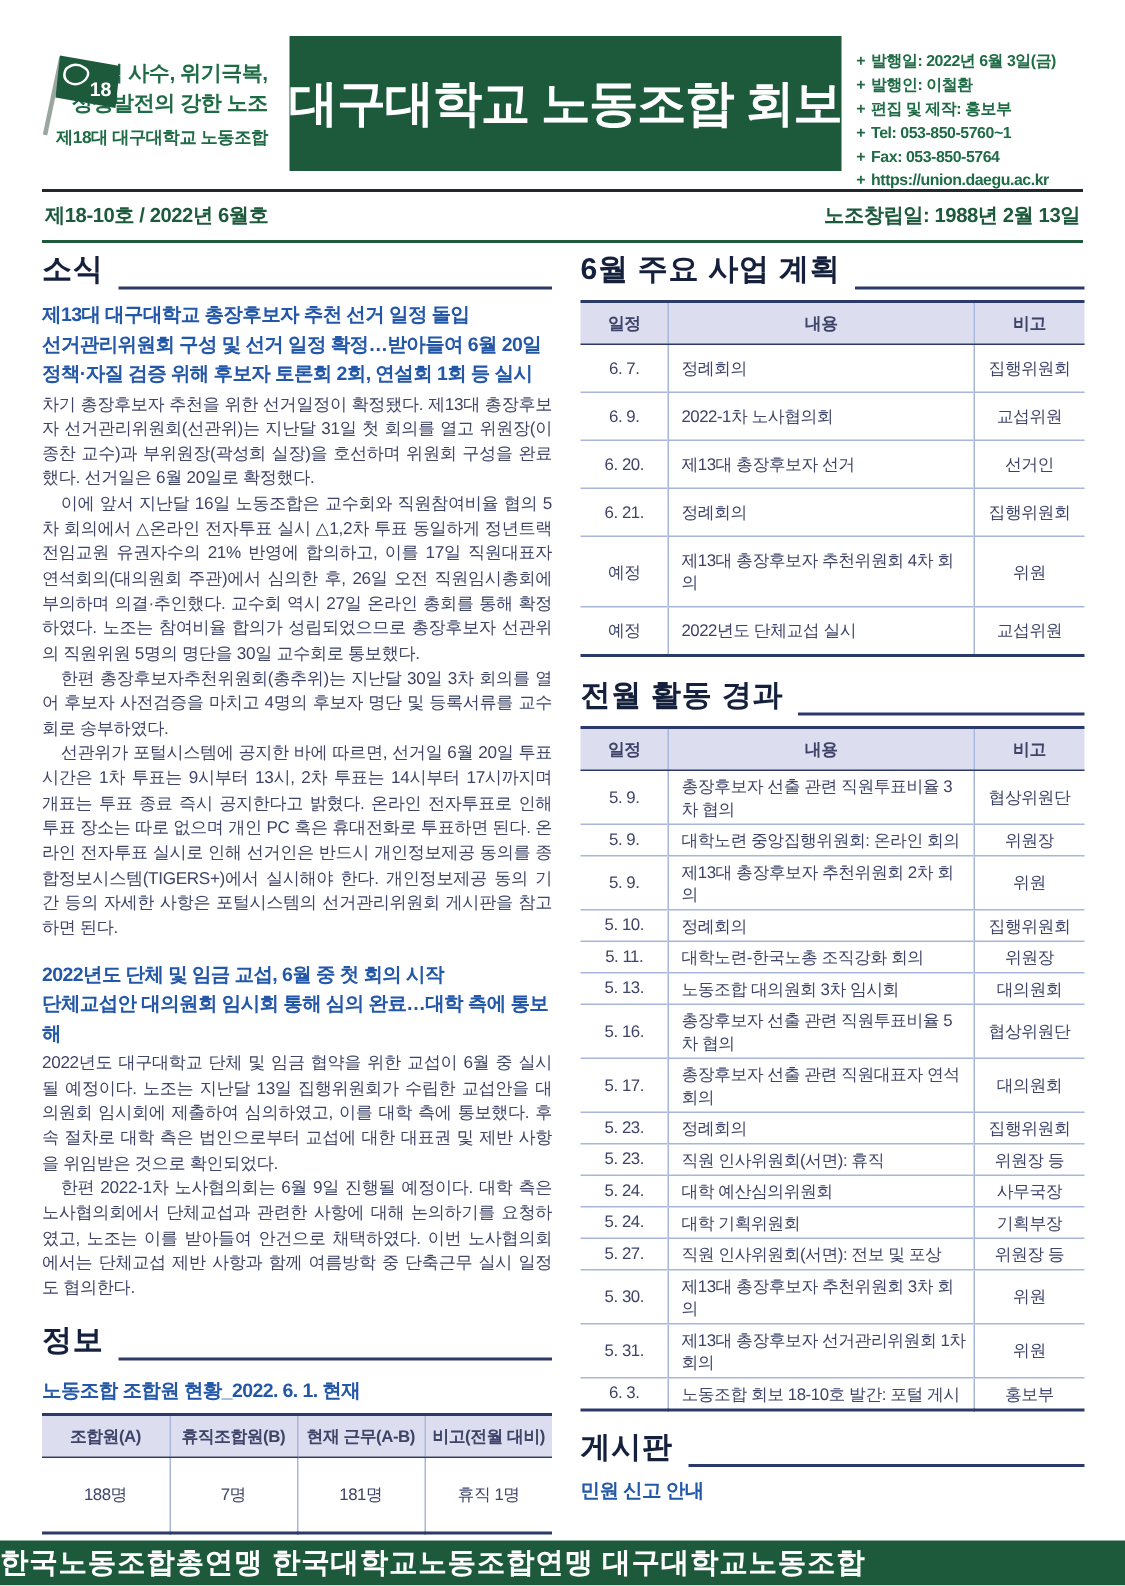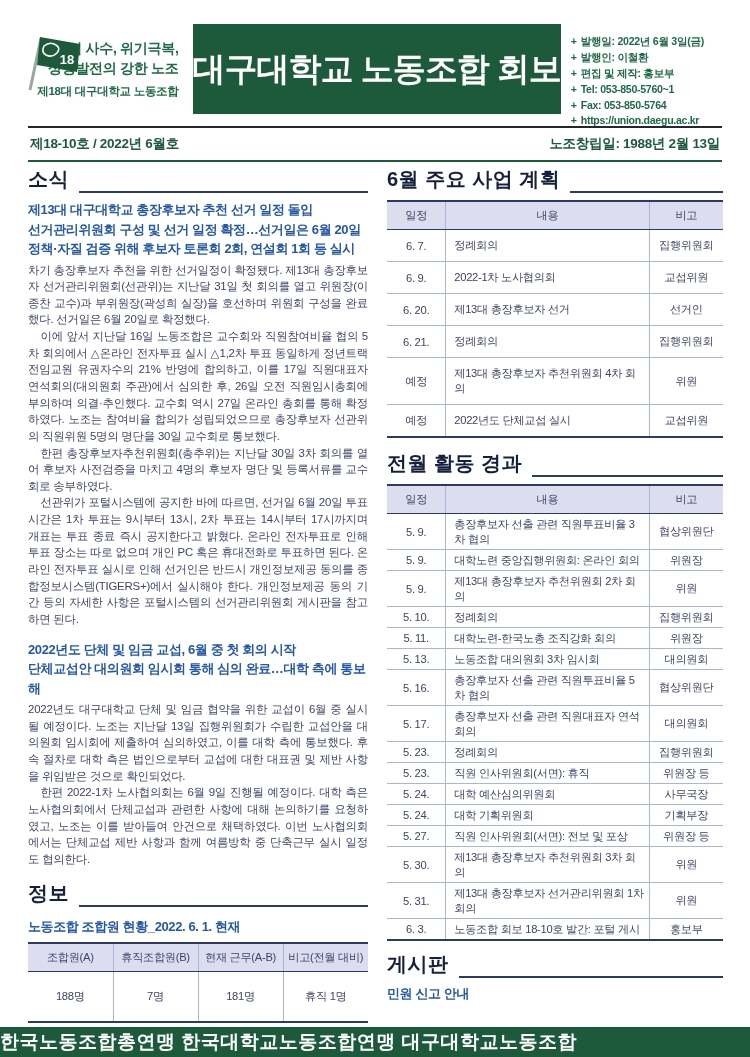--- a/index.html
+++ b/index.html
@@ -44,21 +44,21 @@
   .article { margin-bottom:12px; }
   .subhead { color:#2357a7; font-weight:bold; font-size:13px; margin:11px 0 6px; letter-spacing:-0.4px; }
   .subhead:first-of-type { margin-top:2px; }
   .red { color:#d42e21; }
   
   table.tbl {
     width:100%; border-collapse:collapse; table-layout:fixed;
     border-top:2px solid #2c3a69; border-bottom:2px solid #2c3a69;
     color:#3d4468; font-size:11.2px; letter-spacing:-0.3px;
   }
-  .tbl th { background:#dcddef; font-weight:normal; padding:6px 2px; border-bottom:1px solid #2c3a69; text-align:center; }
+  .tbl th { background:#dcddef; font-weight:bold; padding:6px 2px; border-bottom:1px solid #2c3a69; text-align:center; }
   .tbl td { padding:5px 3px; text-align:center; border-top:1px solid #a9b6dc; }
   .tbl th + th, .tbl td + td { border-left:1px solid #a9b6dc; }
   .tbl-plan td { padding:8px 3px; }
   .tbl-plan td:nth-child(2), .tbl-last td:nth-child(2) { text-align:left; padding-left:8px; }
   .tbl-last td { padding:2.5px 3px; }
   .tbl-members td { padding:17px 2px; }
   .tbl-birth td { padding:7px 2px; }
   
   .footer {
     position:absolute; left:0; right:0; bottom:0; height:30px; background:#1d5a3c;
@@ -126,21 +126,21 @@
 
   <div class="col col-left">
     <div class="section-head">
       <h2>소식</h2>
       <div class="rule"></div>
     </div>
 
     <div class="article">
       <div class="headlines">
         <div class="headline">제13대 대구대학교 총장후보자 추천 선거 일정 돌입</div>
-        <div class="headline">선거관리위원회 구성 및 선거 일정 확정…선거일은 6월 20일</div>
+        <div class="headline">선거관리위원회 구성 및 선거 일정 확정…받아들여 6월 20일</div>
         <div class="headline">정책·자질 검증 위해 후보자 토론회 2회, 연설회 1회 등 실시</div>
       </div>
       <p class="body">차기 총장후보자 추천을 위한 선거일정이 확정됐다. 제13대 총장후보자 선거관리위원회(선관위)는 지난달 31일 첫 회의를 열고 위원장(이종찬 교수)과 부위원장(곽성희 실장)을 호선하며 위원회 구성을 완료했다. 선거일은 6월 20일로 확정했다.</p>
       <p class="body indent">이에 앞서 지난달 16일 노동조합은 교수회와 직원참여비율 협의 5차 회의에서 △온라인 전자투표 실시 △1,2차 투표 동일하게 정년트랙 전임교원 유권자수의 21% 반영에 합의하고, 이를 17일 직원대표자 연석회의(대의원회 주관)에서 심의한 후, 26일 오전 직원임시총회에 부의하며 의결·추인했다. 교수회 역시 27일 온라인 총회를 통해 확정하였다. 노조는 참여비율 합의가 성립되었으므로 총장후보자 선관위의 직원위원 5명의 명단을 30일 교수회로 통보했다.</p>
       <p class="body indent">한편 총장후보자추천위원회(총추위)는 지난달 30일 3차 회의를 열어 후보자 사전검증을 마치고 4명의 후보자 명단 및 등록서류를 교수회로 송부하였다.</p>
       <p class="body indent">선관위가 포털시스템에 공지한 바에 따르면, 선거일 6월 20일 투표 시간은 1차 투표는 9시부터 13시, 2차 투표는 14시부터 17시까지며 개표는 투표 종료 즉시 공지한다고 밝혔다. 온라인 전자투표로 인해 투표 장소는 따로 없으며 개인 PC 혹은 휴대전화로 투표하면 된다. 온라인 전자투표 실시로 인해 선거인은 반드시 개인정보제공 동의를 종합정보시스템(TIGERS+)에서 실시해야 한다. 개인정보제공 동의 기간 등의 자세한 사항은 포털시스템의 선거관리위원회 게시판을 참고하면 된다.</p>
     </div>
 
     <div class="article">
       <div class="headlines">

